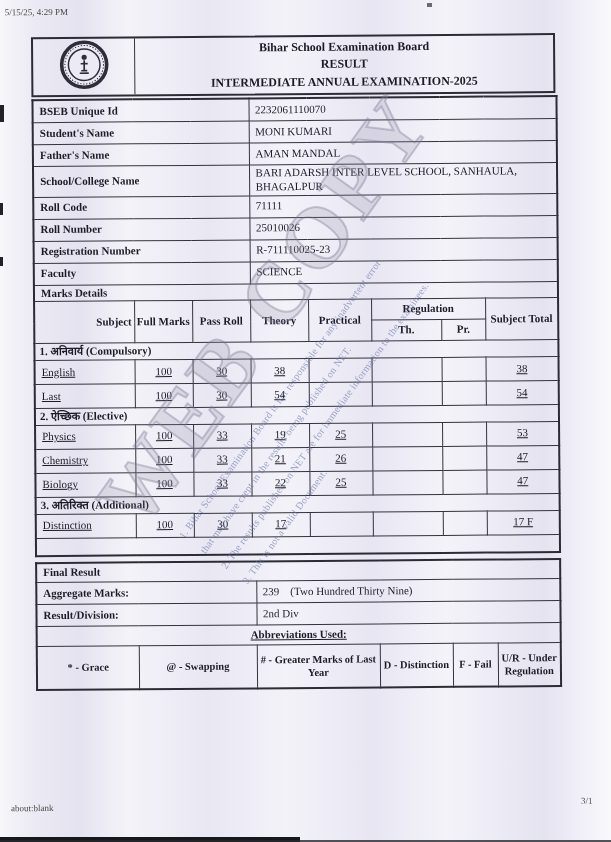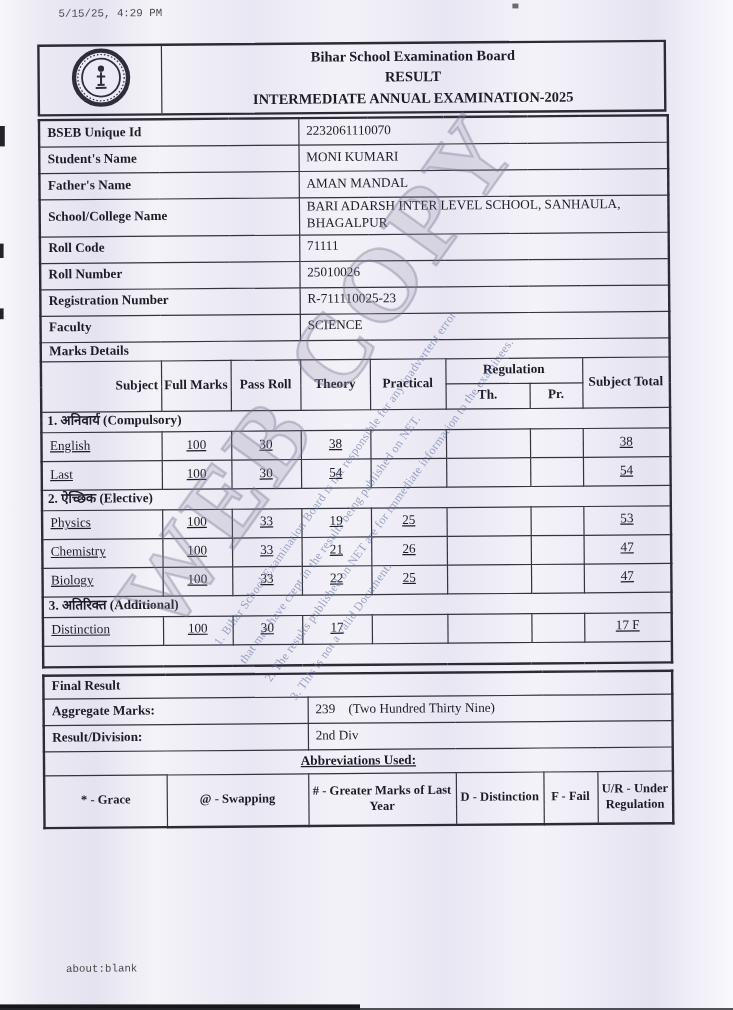--- a/index.html
+++ b/index.html
@@ -11,21 +11,21 @@
         rgba(255,255,255,.60) 0%, rgba(255,255,255,0) 6%,
         rgba(222,219,236,.45) 13%, rgba(255,255,255,.45) 21%,
         rgba(230,227,242,.35) 34%, rgba(250,249,253,.55) 47%,
         rgba(228,225,241,.40) 61%, rgba(252,251,254,.55) 73%,
         rgba(224,221,238,.50) 89%, rgba(244,242,250,.65) 95%,
         rgba(255,255,255,.70) 100%),
       #ebe9f3;
     color:#1c1c27;
   }
   .scan{position:absolute;inset:0;transform:rotate(-0.45deg);transform-origin:50% 50%;}
-  .chrome-text{font-family:Liberation Mono, monospace;font-size:9px;color:#4a4a4a;position:absolute;margin-left:44px;}
+  .chrome-text{font-family:Liberation Serif, serif;font-size:9px;color:#4a4a4a;position:absolute;}
   #print-timestamp{left:8px;top:5px;}
   #footer-left{left:8px;top:801px;}
   #footer-right{left:578px;top:798px;}
 
   
   #header-box{position:absolute;left:34px;top:35px;width:524px;height:60px;
     border:2px solid #2c2c36;display:flex;box-sizing:border-box;background:transparent;}
   #logo-cell{width:101px;border-right:1.6px solid #34343f;display:flex;align-items:center;justify-content:center;}
   #title-cell{flex:1;display:flex;flex-direction:column;align-items:center;justify-content:center;
     font-weight:bold;font-size:12px;line-height:1.45;text-align:center;}

